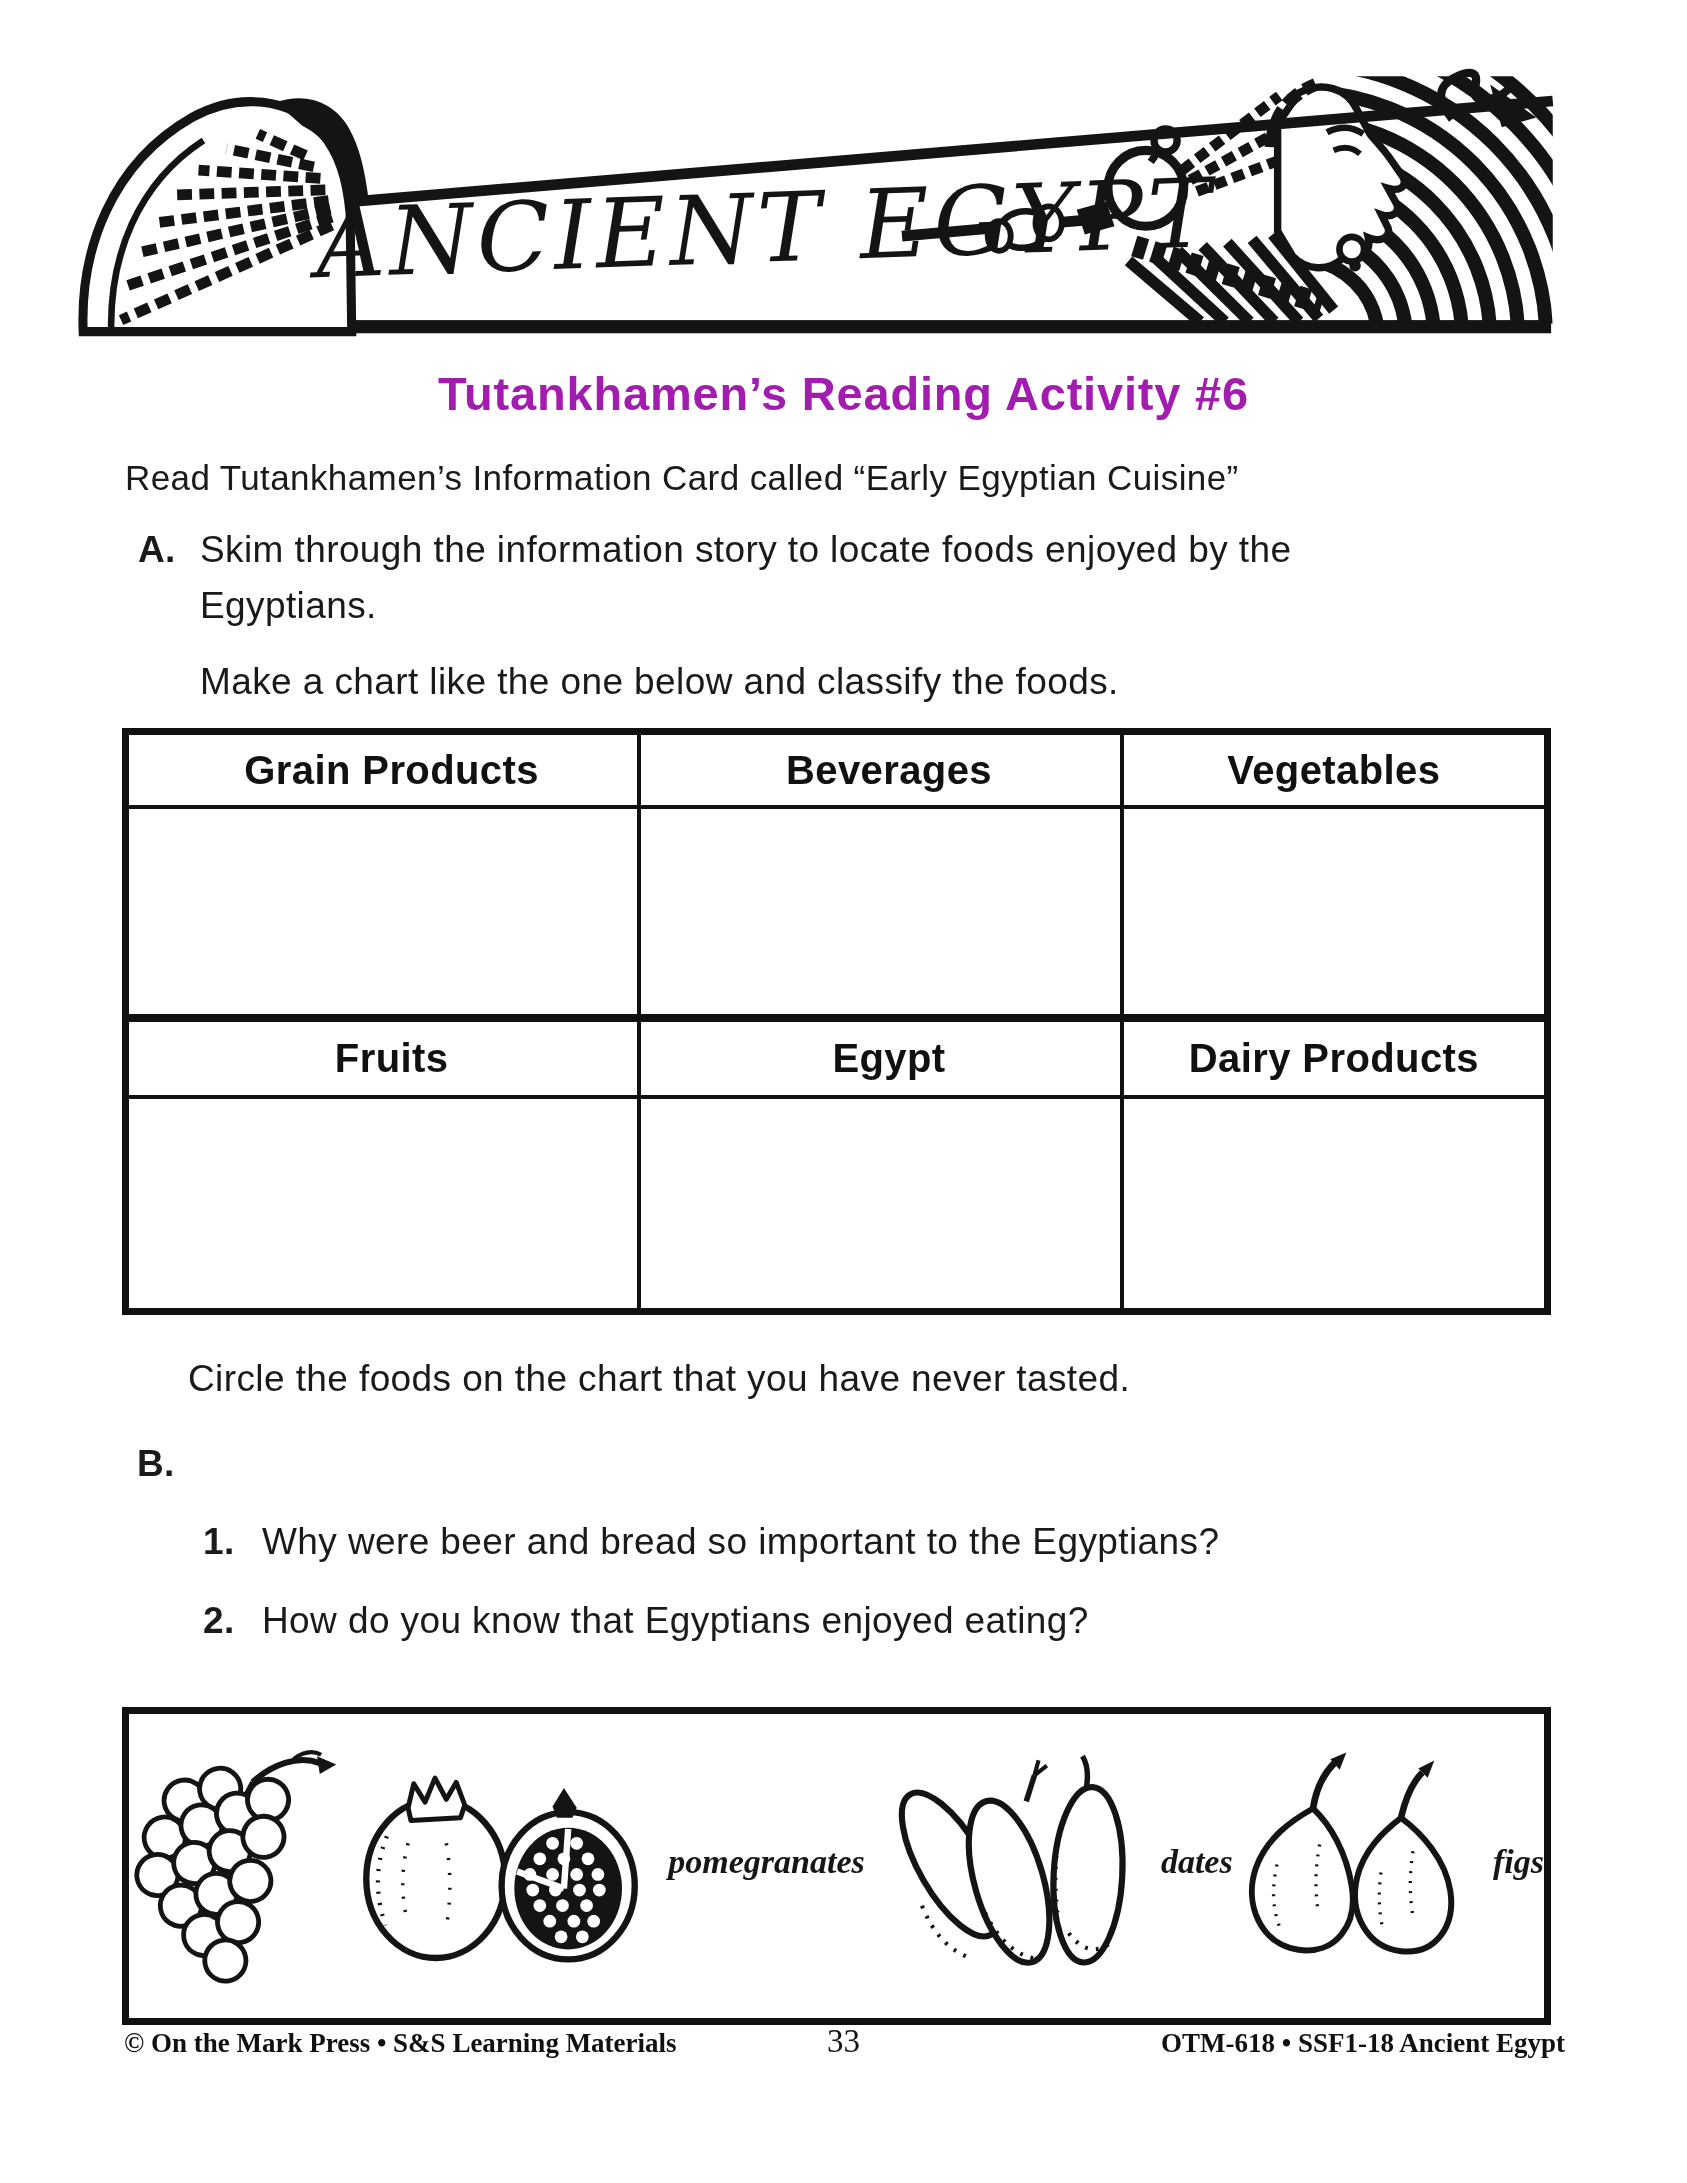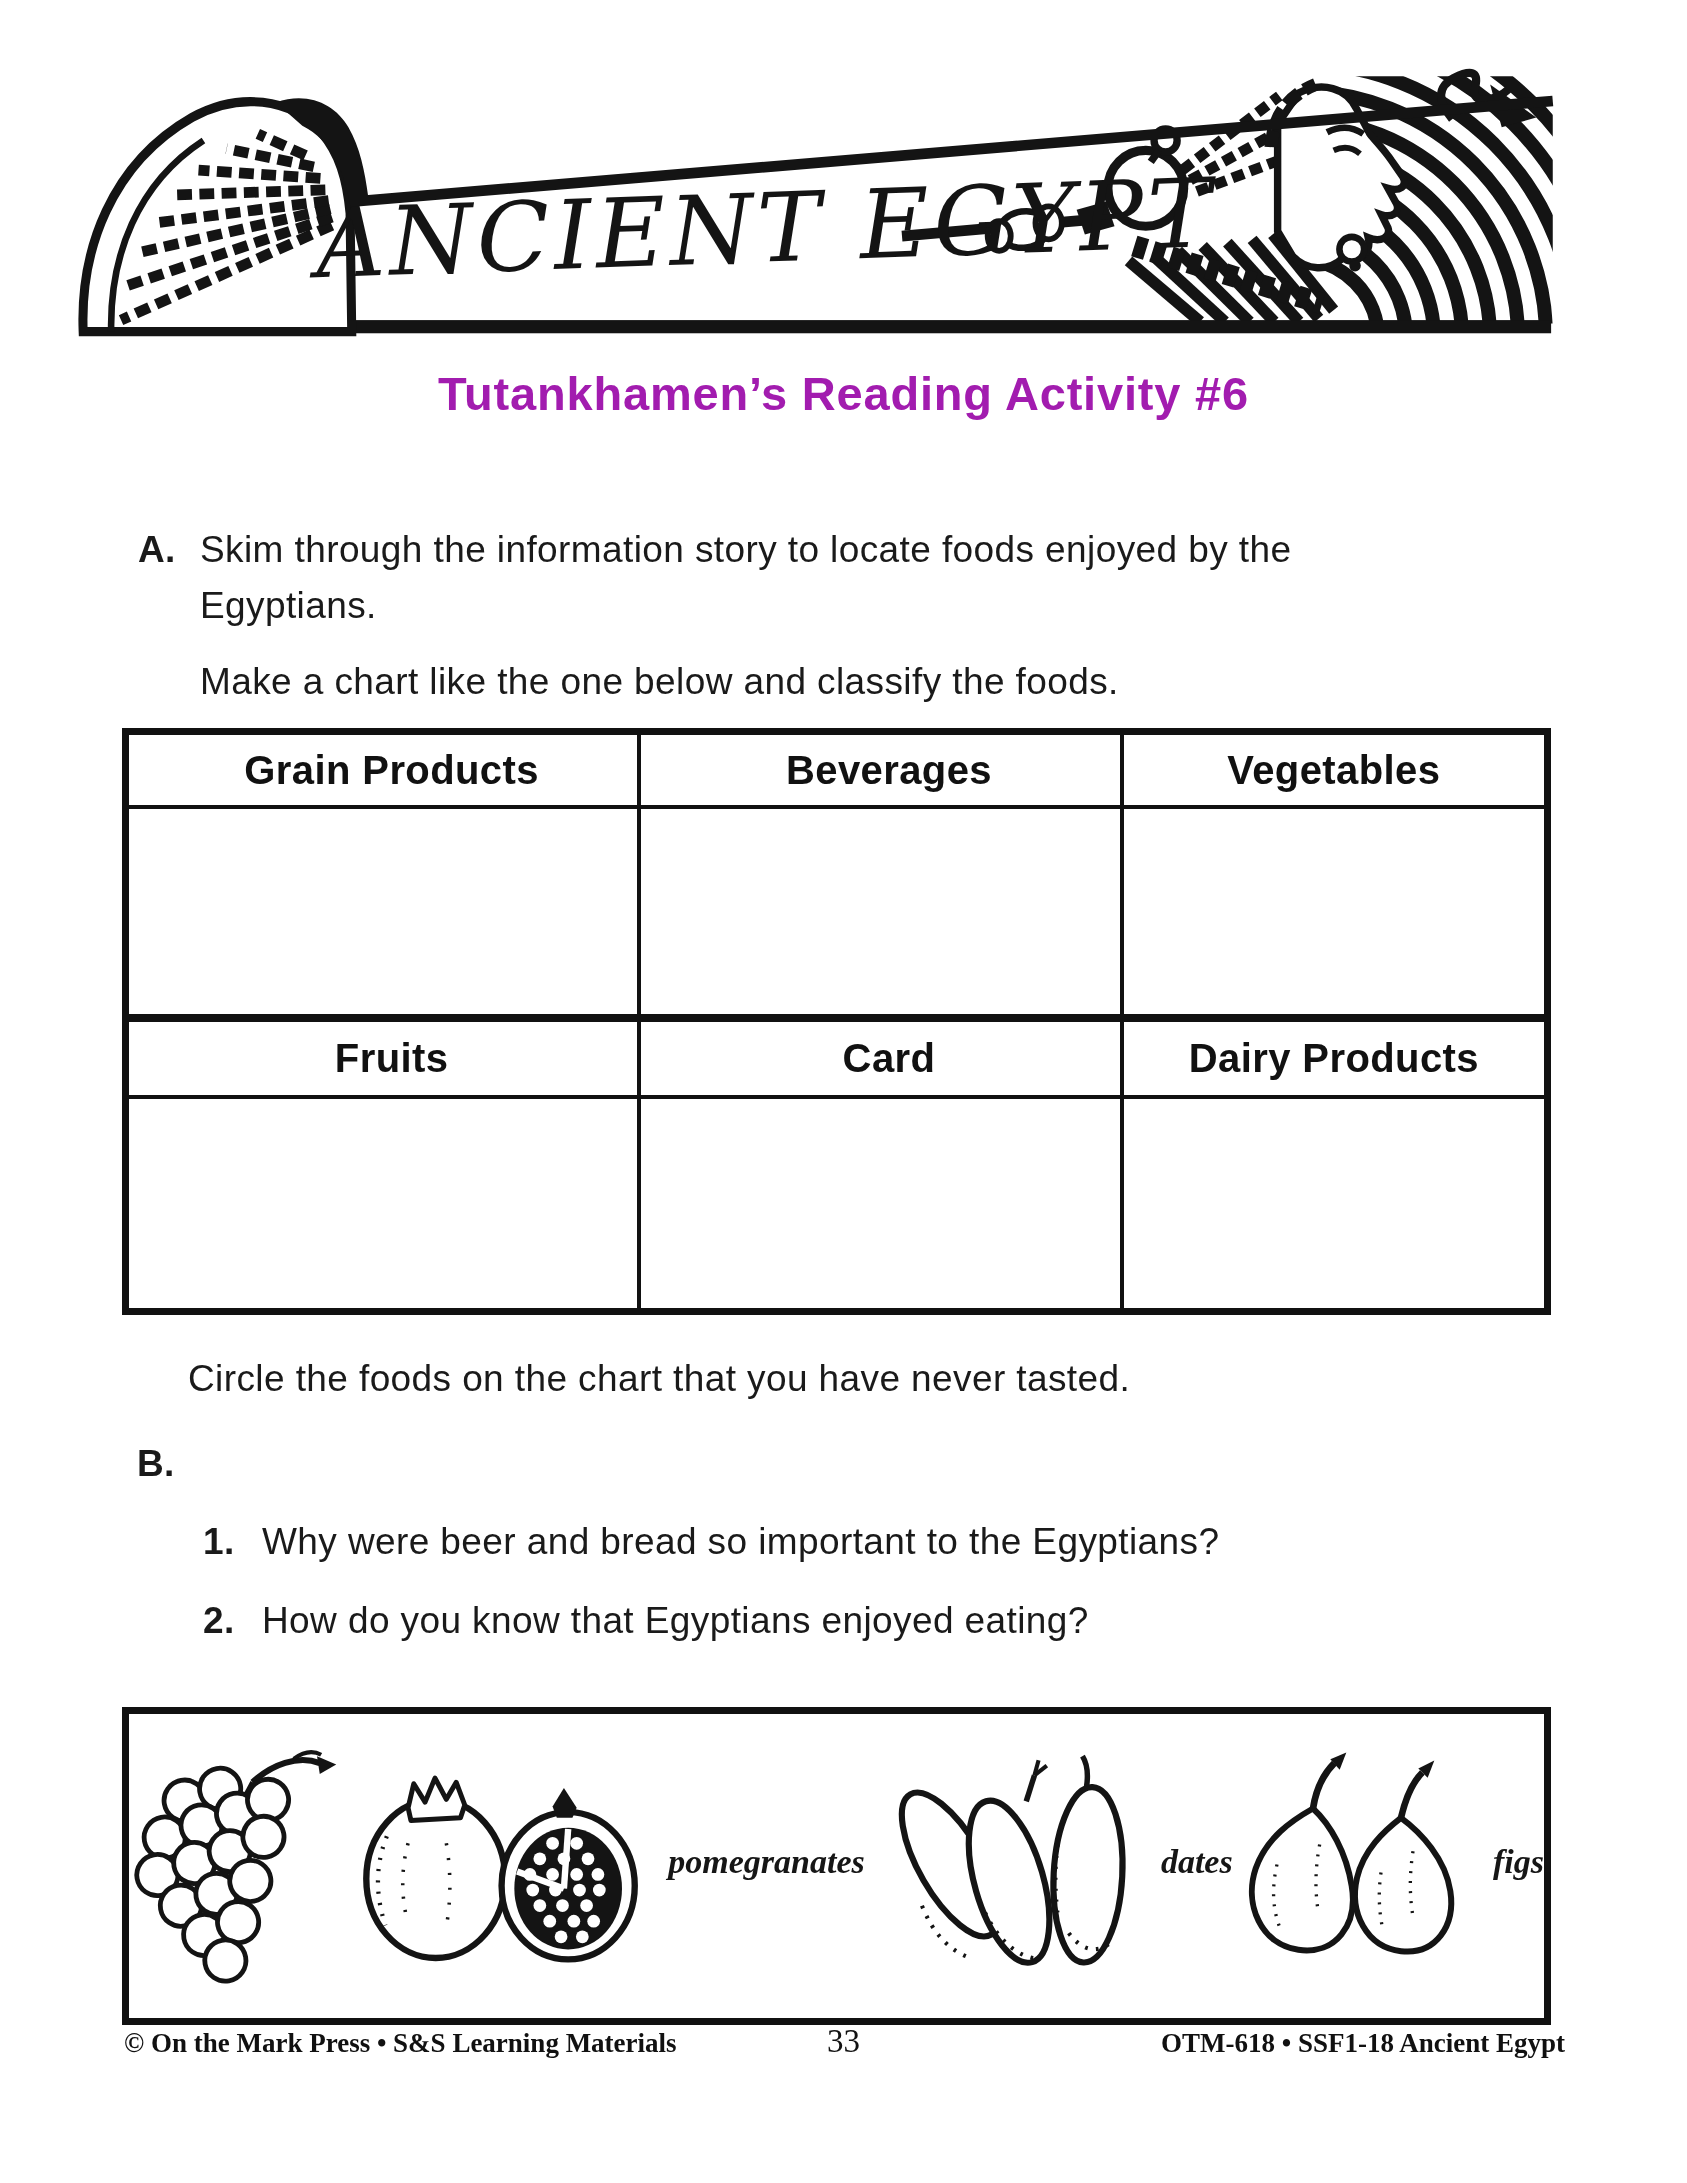--- a/index.html
+++ b/index.html
@@ -137,37 +137,38 @@
         <line class="ink-line" x1="296" y1="144" x2="190" y2="122" stroke-width="13" stroke-dasharray="18 9"></line>
         <line class="ink-line" x1="286" y1="130" x2="228" y2="104" stroke-width="13" stroke-dasharray="18 9"></line>
       </g>
       <path d="M250 66 C288 52 322 68 338 96 C352 120 358 150 362 180 L342 200 C334 150 318 112 282 94 Z" fill="#141414"></path>
 
       <text x="300" y="278" transform="rotate(-2 300 278)" font-family="DejaVu Serif, serif" font-style="italic" font-size="116" letter-spacing="5" fill="#141414">ANCIENT EGYPT</text>
     </svg>
   </div>
 
   <div class="page-title">Tutankhamen’s Reading Activity #6</div>
+  <div class="abs body-txt intro">Read Tutankhamen’s Information Card called “Early Egyptian Cuisine”</div>
 
   <div class="abs body-txt bold" style="left:138px; top:529px;">A.</div>
   <div class="abs body-txt" style="left:200px; top:529px;">Skim through the information story to locate foods enjoyed by the</div>
   <div class="abs body-txt" style="left:200px; top:585px;">Egyptians.</div>
   <div class="abs body-txt" style="left:200px; top:661px;">Make a chart like the one below and classify the foods.</div>
 
   <div class="food-chart">
     <div class="fc-cell fc-header fc-c1 fc-r1">Grain Products</div>
     <div class="fc-cell fc-header fc-c2 fc-r1">Beverages</div>
     <div class="fc-cell fc-header fc-r1">Vegetables</div>
 
     <div class="fc-cell fc-c1 fc-r2"></div>
     <div class="fc-cell fc-c2 fc-r2"></div>
     <div class="fc-cell fc-r2"></div>
 
     <div class="fc-cell fc-header fc-c1 fc-r3">Fruits</div>
-    <div class="fc-cell fc-header fc-c2 fc-r3">Card</div>
+    <div class="fc-cell fc-header fc-c2 fc-r3">Egypt</div>
     <div class="fc-cell fc-header fc-r3">Dairy Products</div>
 
     <div class="fc-cell fc-c1"></div>
     <div class="fc-cell fc-c2"></div>
     <div class="fc-cell"></div>
   </div>
 
   <div class="abs body-txt" style="left:188px; top:1358px;">Circle the foods on the chart that you have never tasted.</div>
 
   <div class="abs body-txt bold" style="left:137px; top:1443px;">B.</div>

